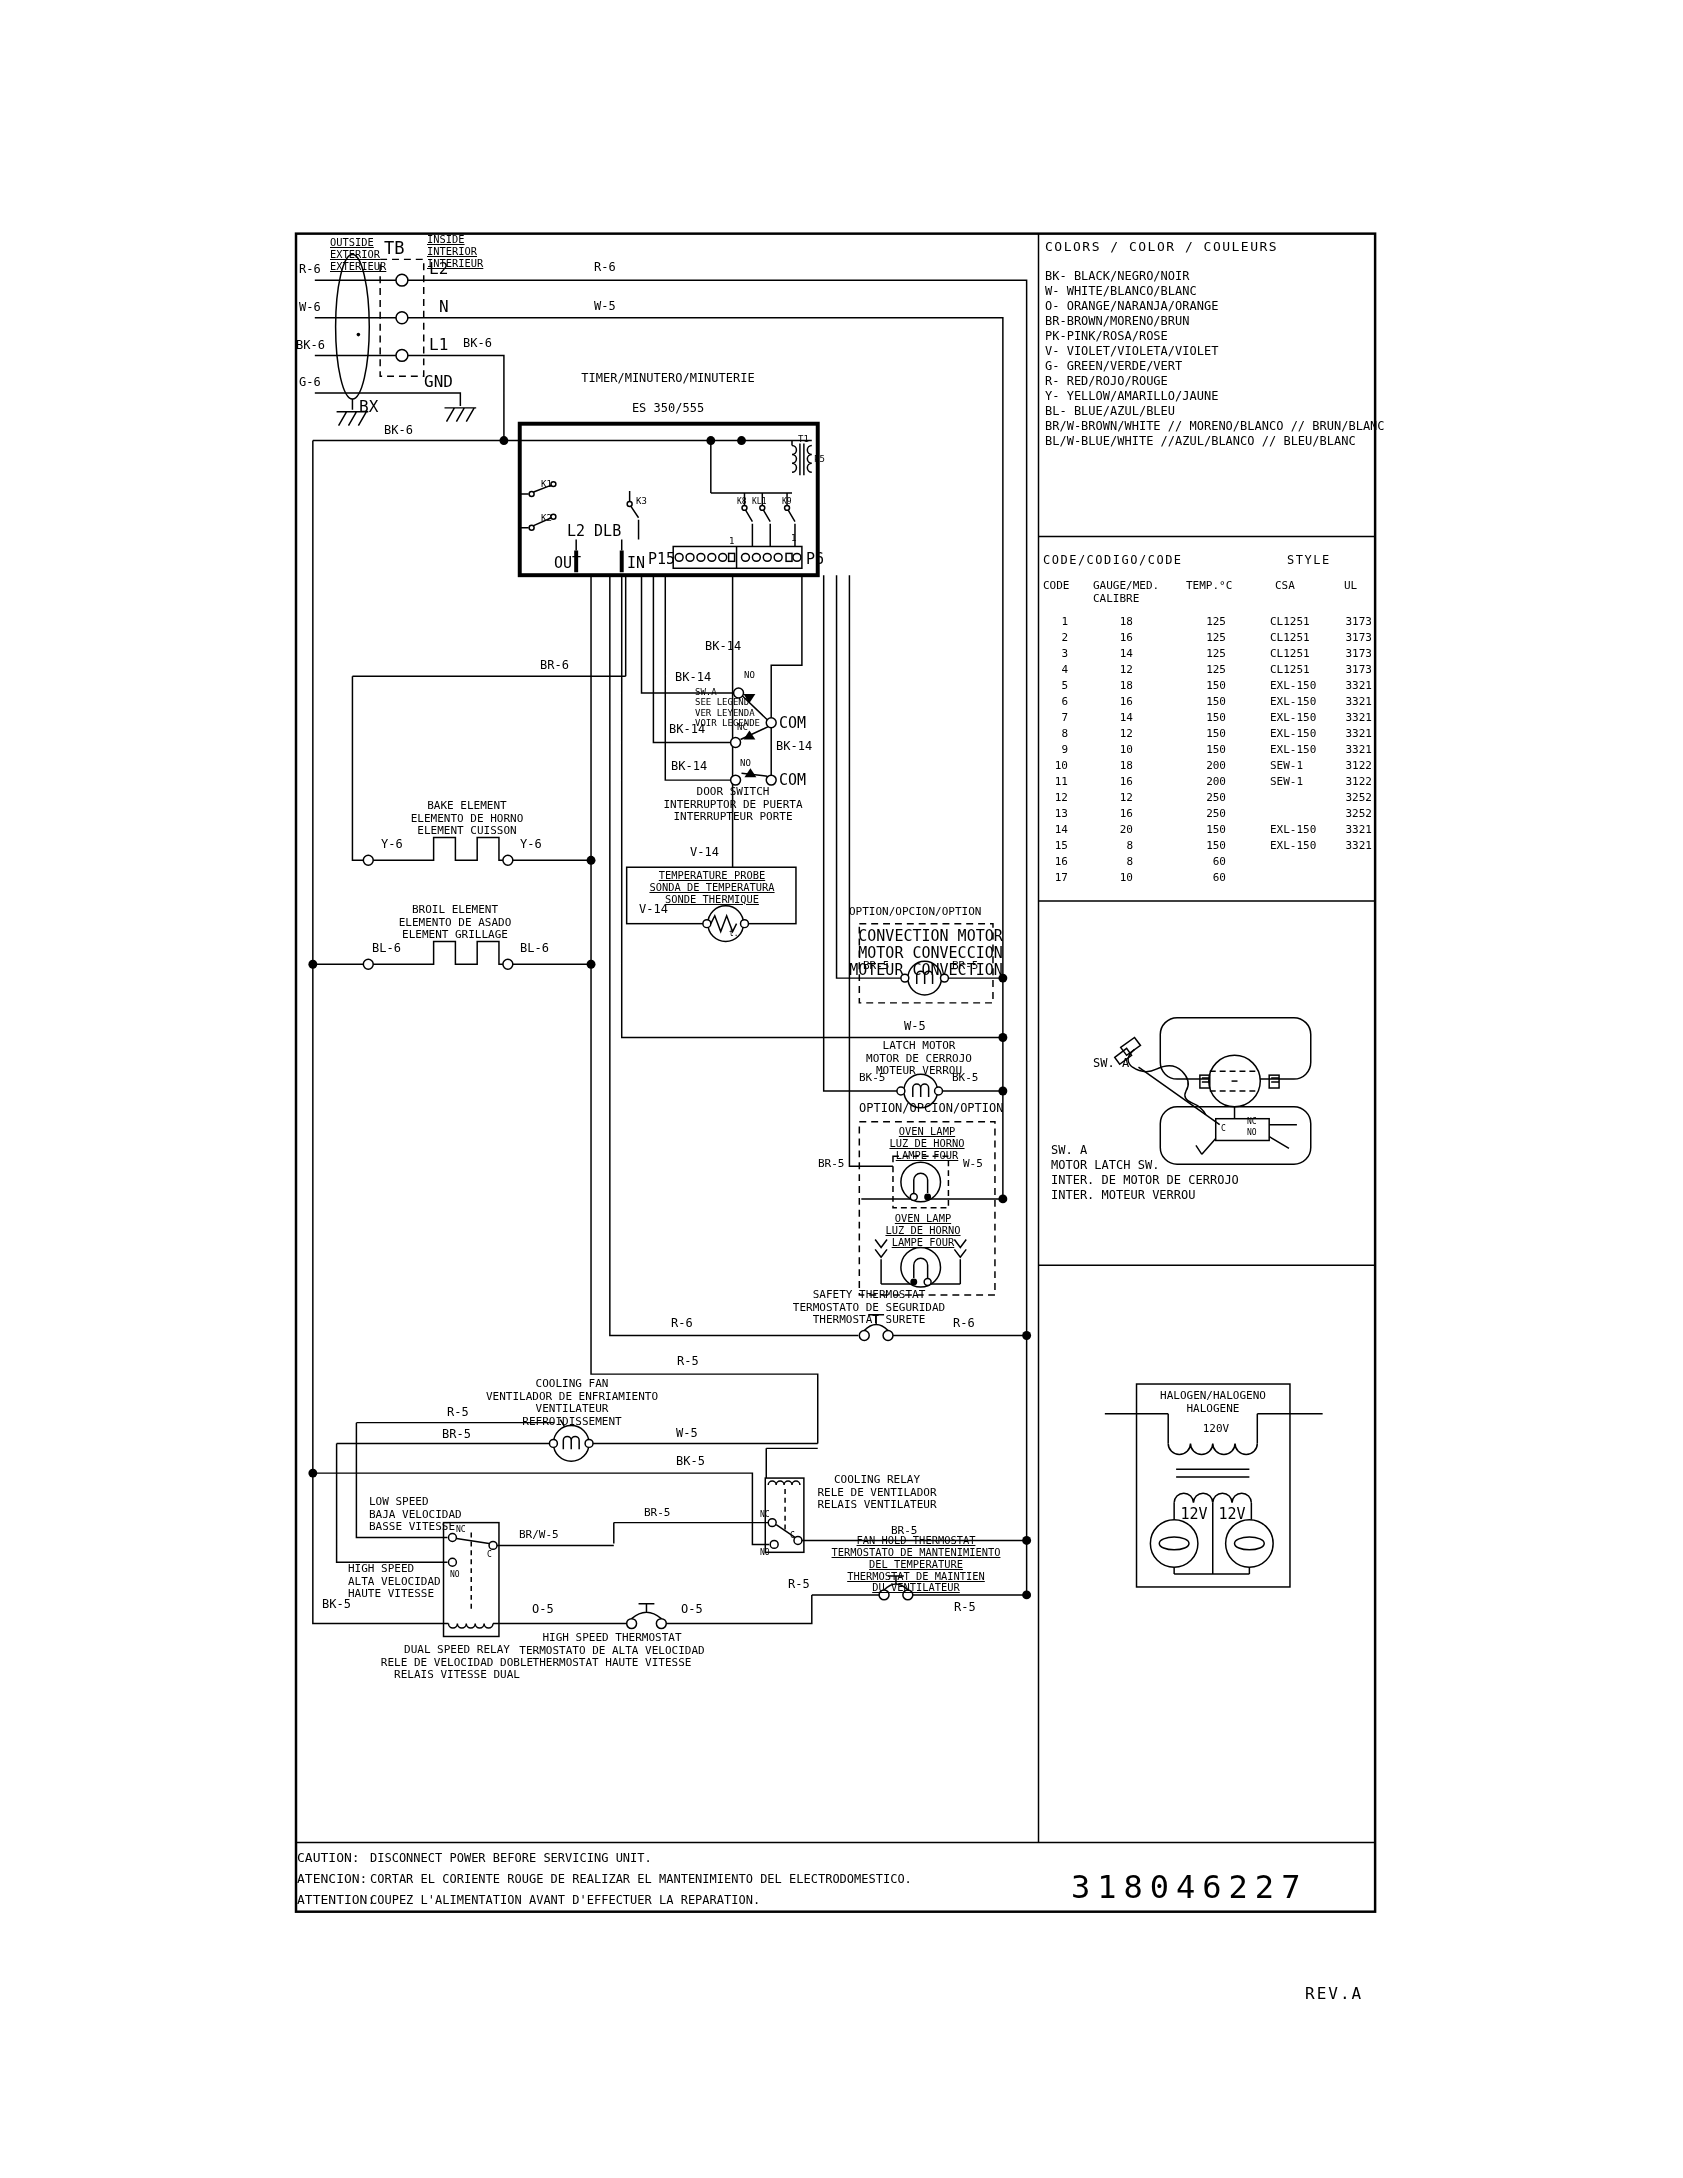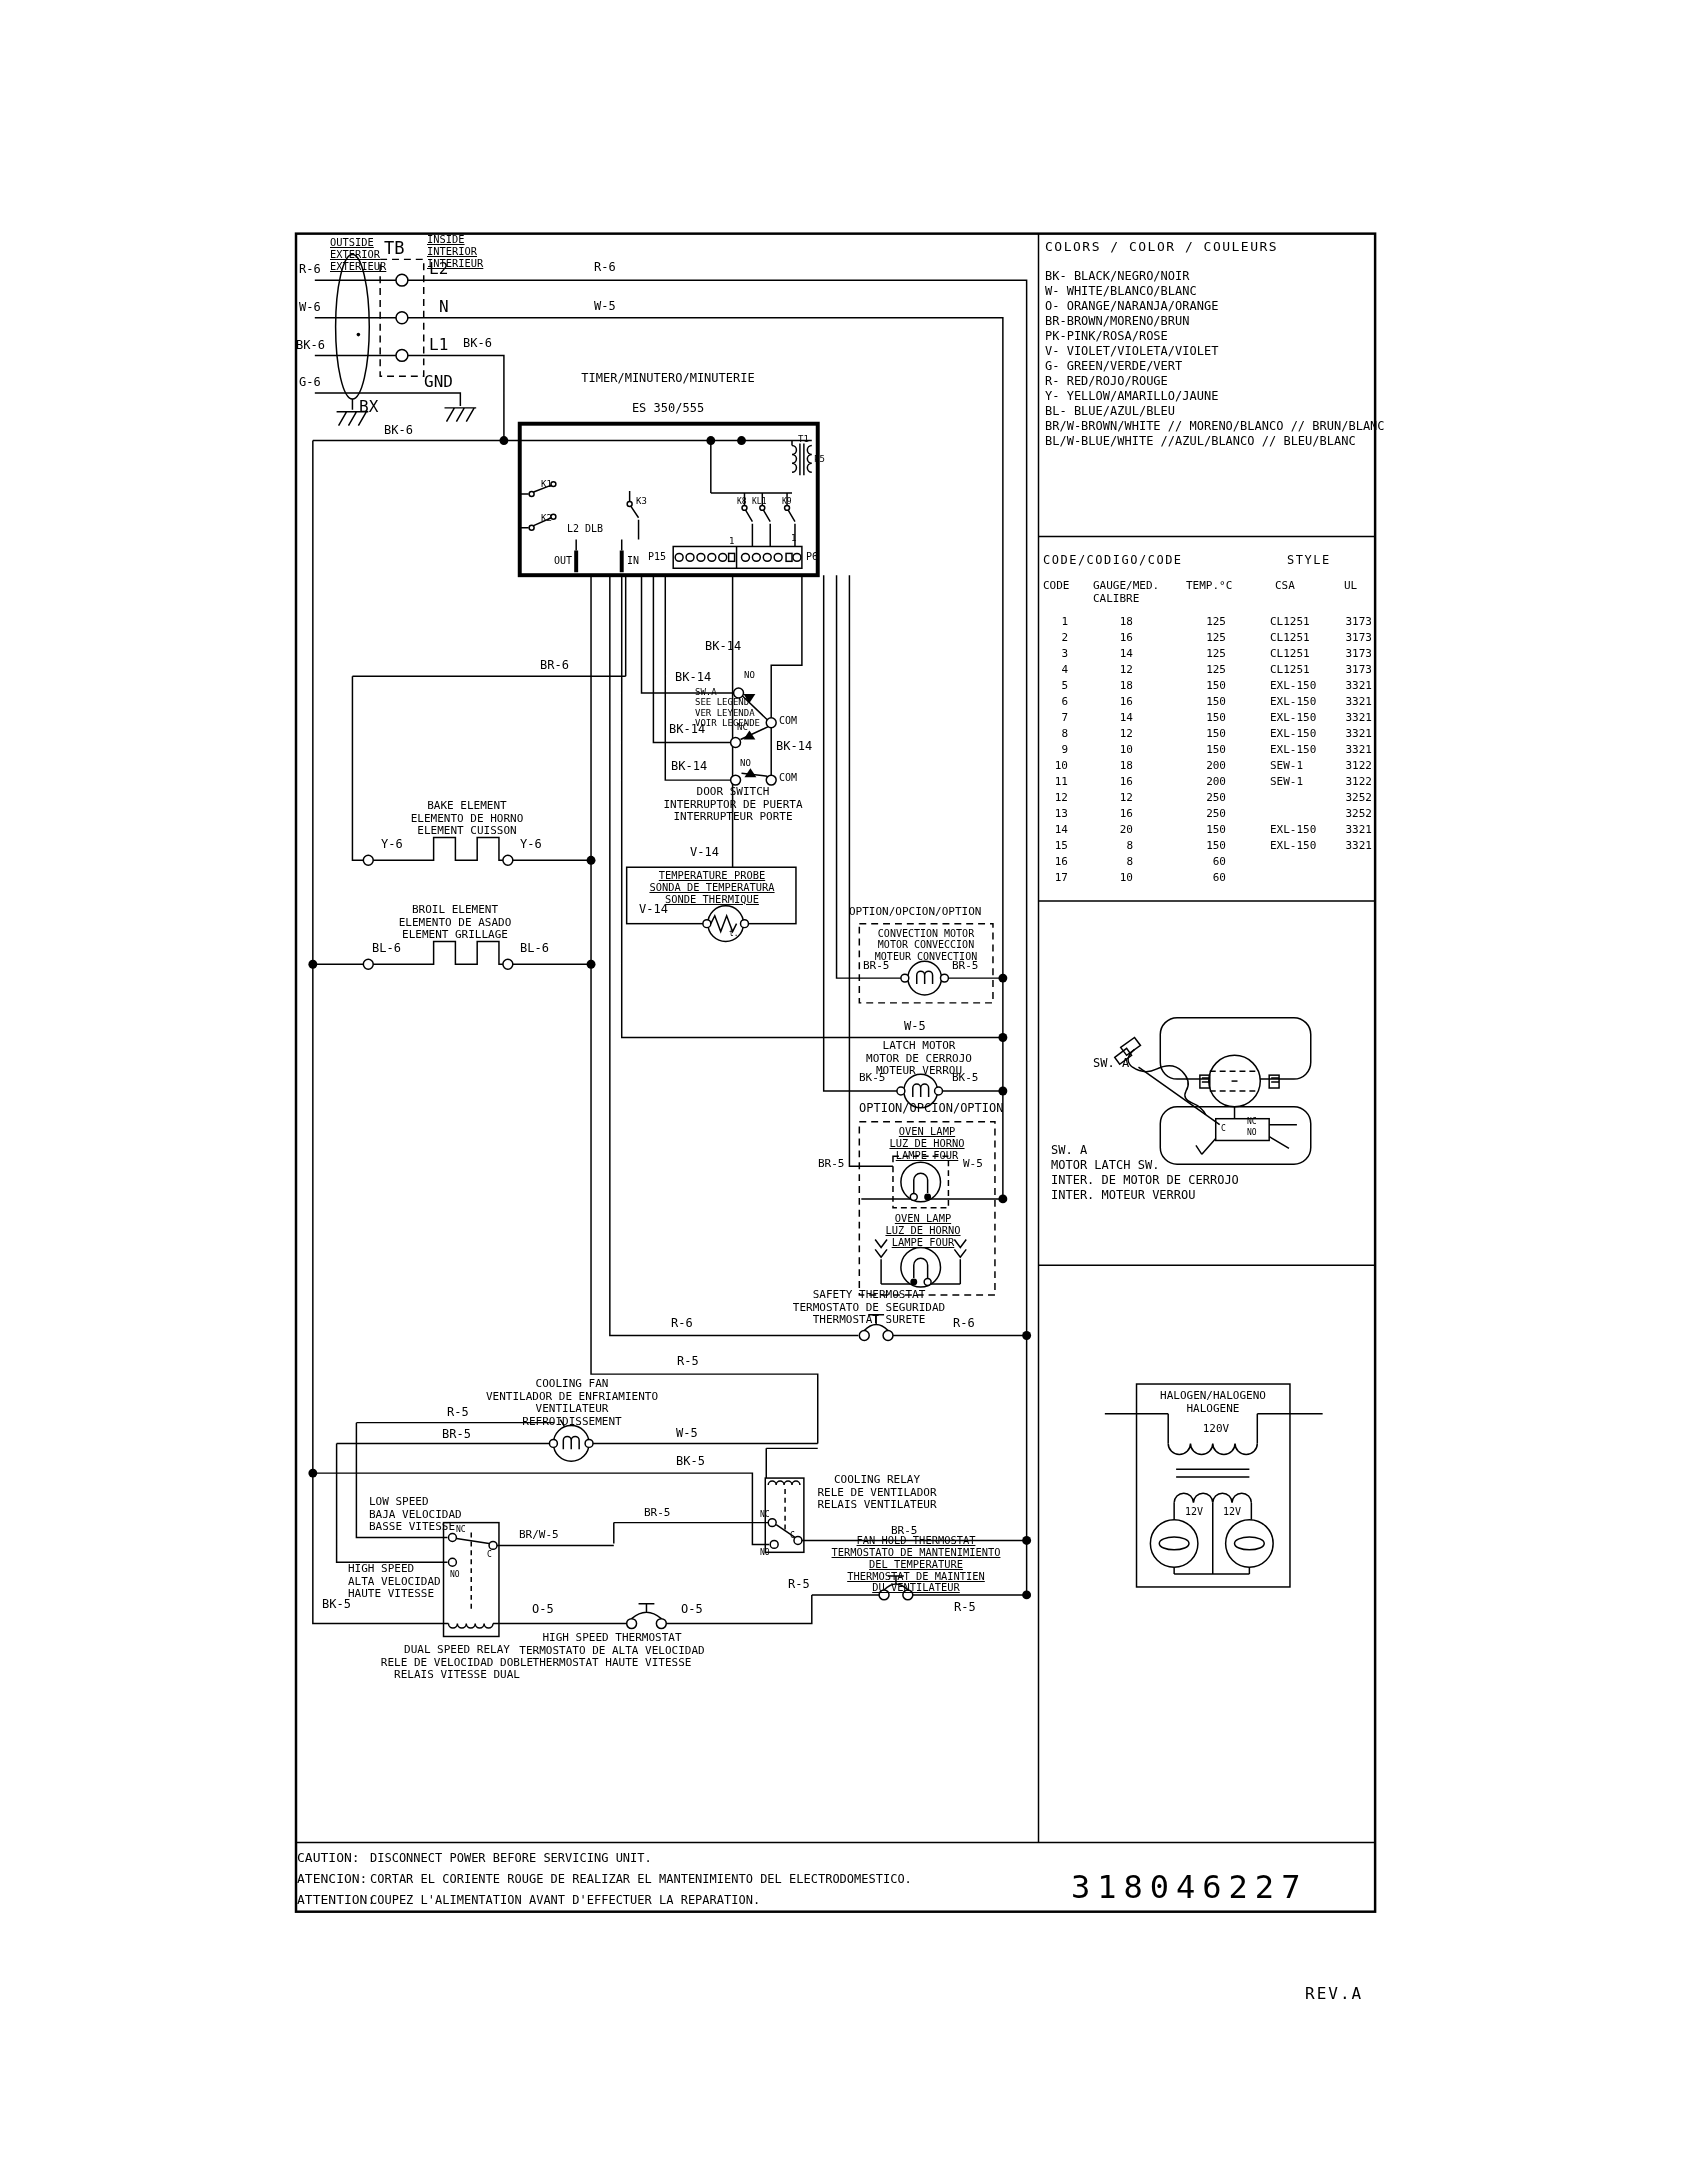--- a/index.html
+++ b/index.html
@@ -2,21 +2,21 @@
 <html><head>
 <meta charset="utf-8">
 <style>
   html,body{margin:0;padding:0;background:#fff;}
   .sheet{position:relative;width:1683px;height:2178px;background:#fff;overflow:hidden;
          font-family:"DejaVu Sans Mono","Liberation Mono",monospace;color:#000;}
   svg.diagram{position:absolute;left:0;top:0;z-index:1;}
   .lbl{position:absolute;z-index:2;white-space:pre;font-size:12px;line-height:1.14;color:#000;}
   .ctr{transform:translateX(-50%);text-align:center;}
   .u{}
-  .s8{font-size:8px;}.s9{font-size:9px;}.s10{font-size:10px;}.s105{font-size:10.4px;text-decoration:underline;}
+  .s8{font-size:8px;}.s9{font-size:9px;}.s10{font-size:15px;text-align:right;}.s105{font-size:10.4px;text-decoration:underline;}
   .s11{font-size:11px;}.s13{font-size:13px;}.s16{font-size:16px;}.s17{font-size:17px;}
   .lh19{line-height:15px;}
   .col{font-size:11px;line-height:16px;}
   .tr{text-align:right;}
   .pn{font-size:32px;letter-spacing:7px;}
   .rev{font-size:16px;letter-spacing:2px;}
   .ls1{letter-spacing:1.5px;}
 </style>
 </head>
 <body>

